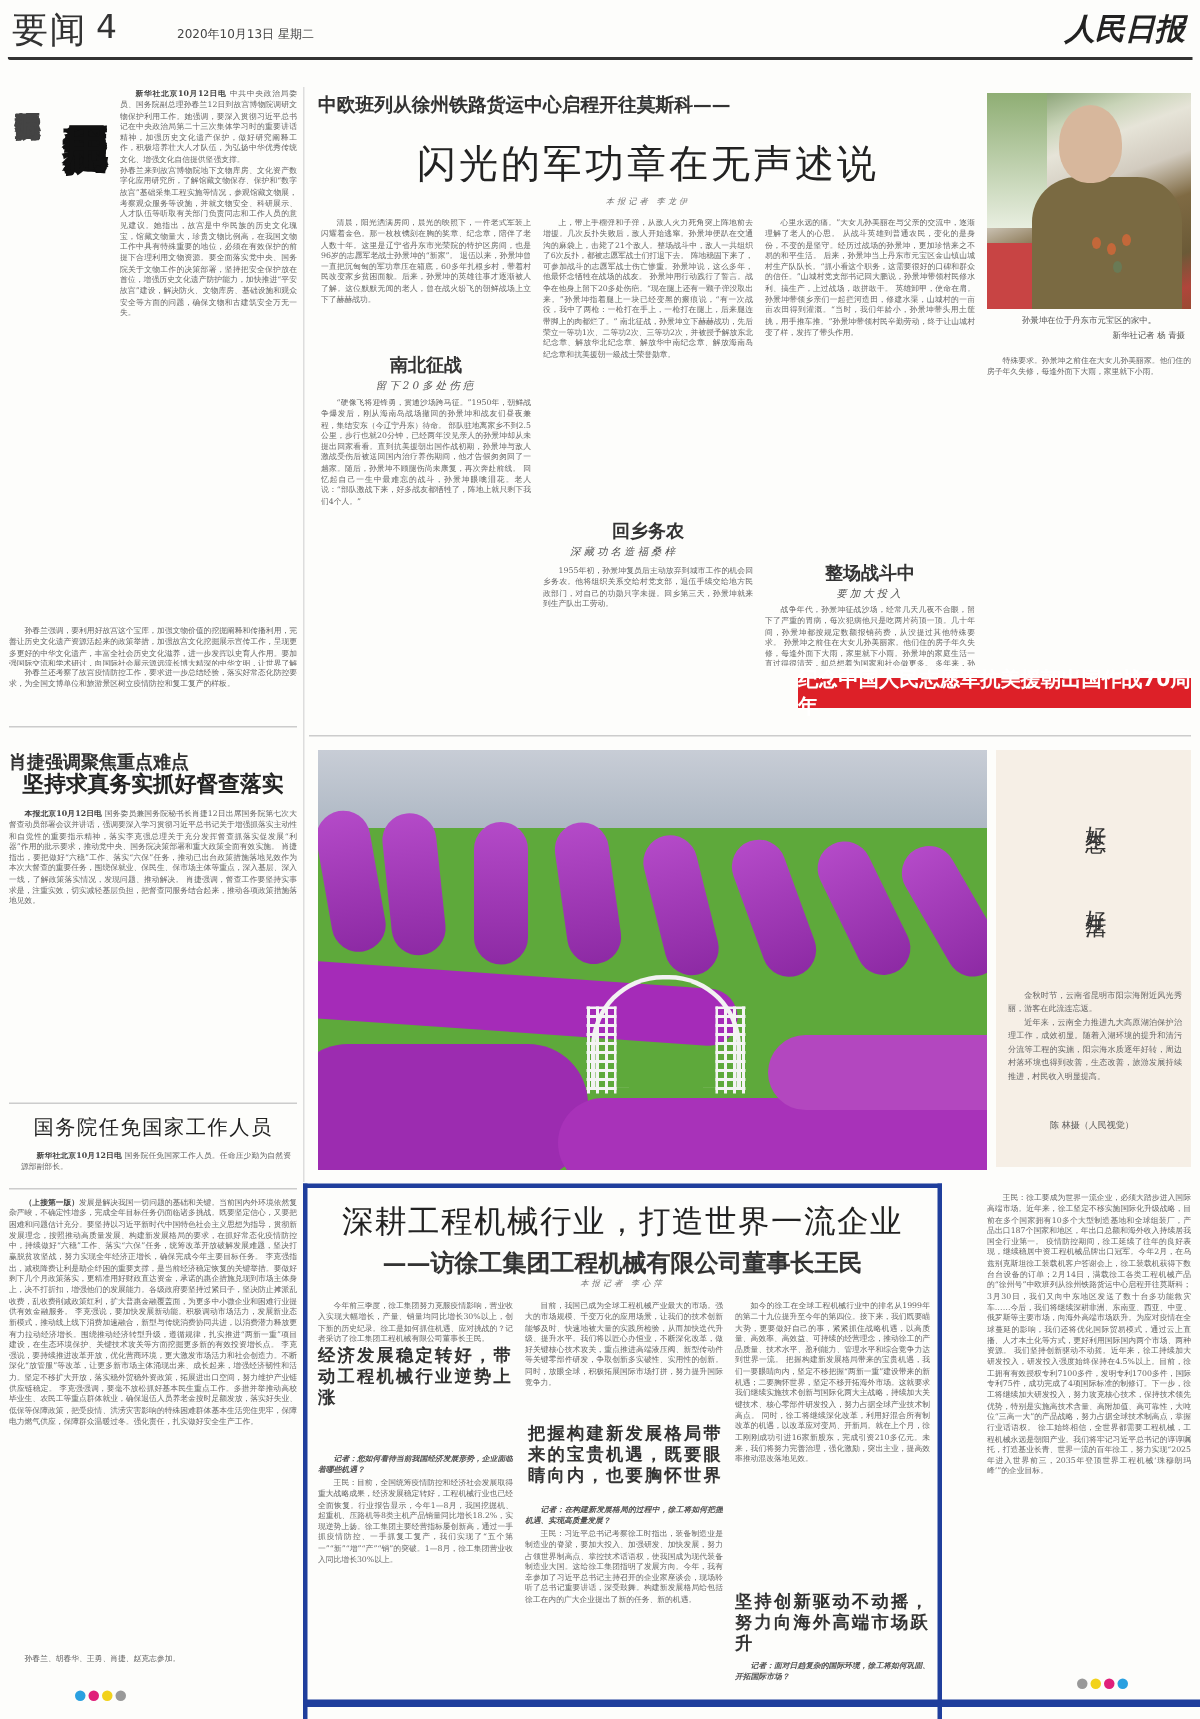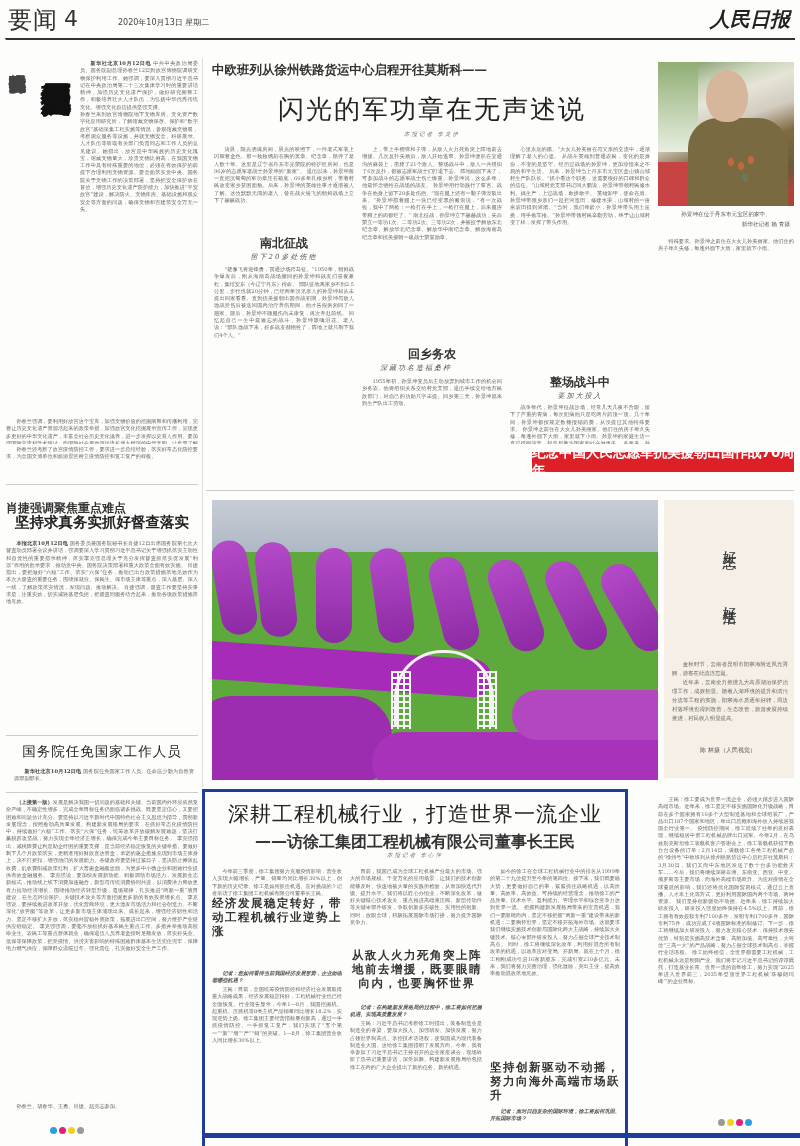--- a/index.html
+++ b/index.html
@@ -162,21 +162,21 @@
 <div class="abs ibox-title">深耕工程机械行业，打造世界一流企业</div>
 <div class="abs ibox-sub">——访徐工集团工程机械有限公司董事长王民</div>
 <div class="abs byline" style="left:210px;top:852px;width:410px">本报记者  李心萍</div>
 
 <div class="abs body-txt" style="left:212px;top:868px;width:130px;height:44px">今年前三季度，徐工集团努力克服疫情影响，营业收入实现大幅增长，产量、销量均同比增长30%以上，创下新的历史纪录。徐工是如何抓住机遇、应对挑战的？记者采访了徐工集团工程机械有限公司董事长王民。</div>
 <div class="abs ibox-sh" style="left:212px;top:896px;width:132px">经济发展稳定转好，带动工程机械行业逆势上涨</div>
 <div class="abs body-txt q" style="left:212px;top:970px;width:130px;height:14px">记者：您如何看待当前我国经济发展形势，企业面临着哪些机遇？</div>
 <div class="abs body-txt" style="left:212px;top:986px;width:130px;height:140px">王民：目前，全国统筹疫情防控和经济社会发展取得重大战略成果，经济发展稳定转好，工程机械行业也已经全面恢复。行业报告显示，今年1—8月，我国挖掘机、起重机、压路机等8类主机产品销量同比增长18.2%，实现逆势上扬。徐工集团主要经营指标屡创新高，通过一手抓疫情防控、一手抓复工复产，我们实现了“五个第一”“新”“增”“产”“销”的突破。1—8月，徐工集团营业收入同比增长30%以上。</div>
 
 <div class="abs body-txt" style="left:350px;top:868px;width:132px;height:72px">目前，我国已成为全球工程机械产业最大的市场。强大的市场规模、千变万化的应用场景，让我们的技术创新能够及时、快速地被大量的实践所检验，从而加快迭代升级、提升水平。我们将以匠心办恒业，不断深化改革，做好关键核心技术攻关，重点推进高端液压阀、新型传动件等关键零部件研发，争取创新多实破性、实用性的创新。同时，放眼全球，积极拓展国际市场打拼，努力提升国际竞争力。</div>
-<div class="abs ibox-sh" style="left:350px;top:948px;width:134px;text-align:center">从敌人火力死角突上阵地前去增援，既要眼睛向内，也要胸怀世界</div>
+<div class="abs ibox-sh" style="left:350px;top:948px;width:134px;text-align:center">把握构建新发展格局带来的宝贵机遇，既要眼睛向内，也要胸怀世界</div>
 <div class="abs body-txt q" style="left:350px;top:1004px;width:132px;height:14px">记者：在构建新发展格局的过程中，徐工将如何把握机遇、实现高质量发展？</div>
 <div class="abs body-txt" style="left:350px;top:1020px;width:132px;height:108px">王民：习近平总书记考察徐工时指出，装备制造业是制造业的脊梁，要加大投入、加强研发、加快发展，努力占领世界制高点、掌控技术话语权，使我国成为现代装备制造业大国。这给徐工集团指明了发展方向。今年，我有幸参加了习近平总书记主持召开的企业家座谈会，现场聆听了总书记重要讲话，深受鼓舞。构建新发展格局给包括徐工在内的广大企业提出了新的任务、新的机遇。</div>
 
 <div class="abs body-txt" style="left:490px;top:868px;width:130px;height:186px">如今的徐工在全球工程机械行业中的排名从1999年的第二十九位提升至今年的第四位。接下来，我们既要瞄大势，更要做好自己的事，紧紧抓住战略机遇，以高质量、高效率、高效益、可持续的经营理念，推动徐工的产品质量、技术水平、盈利能力、管理水平和综合竞争力达到世界一流。 把握构建新发展格局带来的宝贵机遇，我们一要眼睛向内，坚定不移把握“两新一重”建设带来的新机遇；二要胸怀世界，坚定不移开拓海外市场。这就要求我们继续实施技术创新与国际化两大主战略，持续加大关键技术、核心零部件研发投入，努力占据全球产业技术制高点。 同时，徐工将继续深化改革，利用好混合所有制改革的机遇，以改革应对变局、开新局。就在上个月，徐工刚刚成功引进16家新股东，完成引资210多亿元。未来，我们将努力完善治理，强化激励，突出主业，提高效率推动混改落地见效。</div>
 <div class="abs ibox-sh" style="left:490px;top:1060px;width:132px">坚持创新驱动不动摇，努力向海外高端市场跃升</div>
 <div class="abs body-txt q" style="left:490px;top:1108px;width:130px;height:14px">记者：面对日趋复杂的国际环境，徐工将如何巩固、开拓国际市场？</div>
 
 <div class="abs body-txt" style="left:658px;top:796px;width:136px;height:320px">王民：徐工要成为世界一流企业，必须大踏步进入国际高端市场。近年来，徐工坚定不移实施国际化升级战略，目前在多个国家拥有10多个大型制造基地和全球组装厂，产品出口187个国家和地区，年出口总额和海外收入持续居我国全行业第一。 疫情防控期间，徐工延续了往年的良好表现，继续稳居中资工程机械品牌出口冠军。今年2月，在乌兹别克斯坦徐工装载机客户答谢会上，徐工装载机获得下数台台设备的订单；2月14日，满载徐工各类工程机械产品的“徐州号”中欧班列从徐州铁路货运中心启程开往莫斯科；3月30日，我们又向中东地区发送了数十台多功能救灾车……今后，我们将继续深耕非洲、东南亚、西亚、中亚、俄罗斯等主要市场，向海外高端市场跃升。为应对疫情在全球蔓延的影响，我们还将优化国际贸易模式，通过云上直播、人才本土化等方式，更好利用国际国内两个市场、两种资源。 我们坚持创新驱动不动摇。近年来，徐工持续加大研发投入，研发投入强度始终保持在4.5%以上。目前，徐工拥有有效授权专利7100多件，发明专利1700多件，国际专利75件，成功完成了4项国际标准的制修订。下一步，徐工将继续加大研发投入，努力攻克核心技术，保持技术领先优势，特别是实施高技术含量、高附加值、高可靠性，大吨位“三高一大”的产品战略，努力占据全球技术制高点，掌握行业话语权。 徐工始终相信，全世界都需要工程机械，工程机械永远是朝阳产业。我们将牢记习近平总书记的谆谆嘱托，打造基业长青、世界一流的百年徐工，努力实现“2025年进入世界前三，2035年登顶世界工程机械‘珠穆朗玛峰’”的企业目标。</div>
 <div class="abs dots" style="left:718px;top:1119px">
   <span class="dot" style="background:#999"></span>

